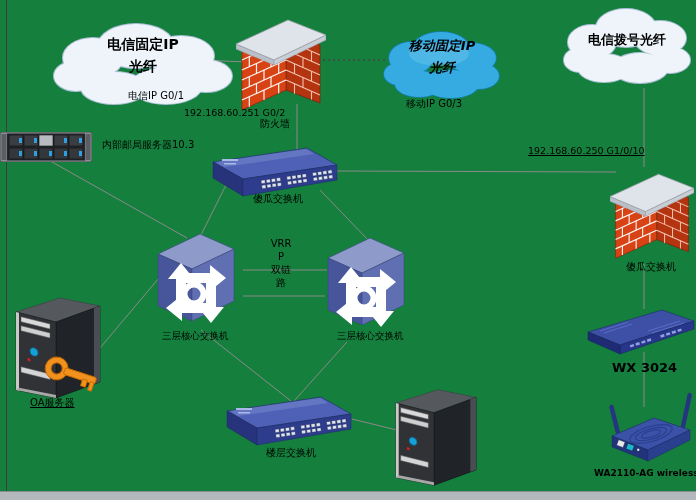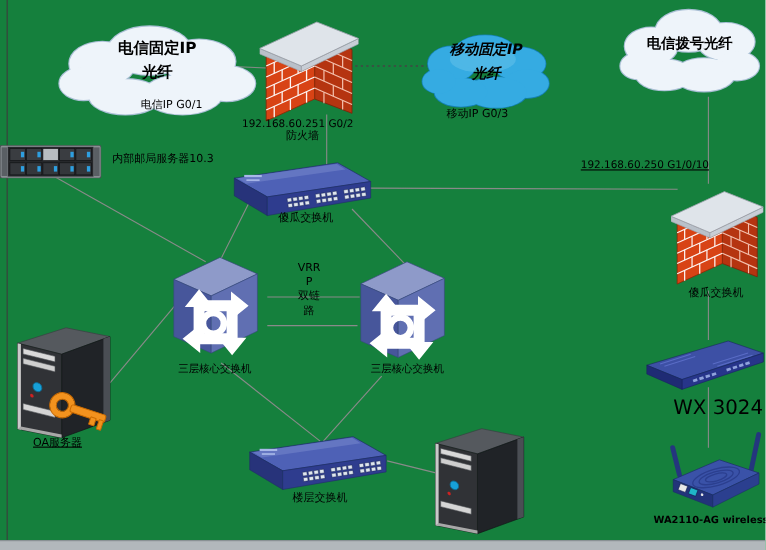--- a/index.html
+++ b/index.html
@@ -7,21 +7,21 @@
           font-family:"DejaVu Sans","Liberation Sans",sans-serif;}
   .abs{position:absolute;}
   .lbl{position:absolute;font-size:10px;color:#000;white-space:nowrap;line-height:11px;}
   .lbl-sm{font-size:9.5px;}
   .cloud-text{position:absolute;left:0;width:100%;text-align:center;font-weight:bold;
               color:#000;line-height:20px;}
   .cloud-text-lg{font-size:14px;}
   .cloud-text-md{font-size:13px;}
   .vrrp{position:absolute;font-size:10px;color:#000;text-align:center;white-space:pre-line;
         line-height:13px;}
-  .wx-label{position:absolute;font-size:18px;font-weight:normal;color:#000;white-space:nowrap;}
+  .wx-label{position:absolute;font-size:13px;font-weight:bold;color:#000;white-space:nowrap;}
   .ap-label{position:absolute;font-size:9px;font-weight:bold;color:#000;white-space:nowrap;}
   .left-border{position:absolute;left:6px;top:0;width:1px;height:491px;background:#3d3d3d;}
   .bottom-bar{position:absolute;left:0;top:491px;width:696px;height:9px;background:#b2b8bc;
               border-top:1px solid #878d92;box-sizing:border-box;}
   svg{display:block;}
 </style>
 </head>
 <body>
 
 <div id="canvas">
@@ -163,21 +163,21 @@
       <g fill="#eef4fa" stroke="none">
         <ellipse cx="34" cy="40" rx="24" ry="17"></ellipse>
           <ellipse cx="68" cy="26" rx="30" ry="19"></ellipse>
         <ellipse cx="102" cy="36" rx="26" ry="17"></ellipse>
           <ellipse cx="112" cy="58" rx="20" ry="13"></ellipse>
         <ellipse cx="82" cy="66" rx="28" ry="15"></ellipse>
           <ellipse cx="46" cy="66" rx="26" ry="14"></ellipse>
         <ellipse cx="22" cy="58" rx="16" ry="12"></ellipse>
       </g>
     </svg>
-    <div class="cloud-text cloud-text-md" style="top:28px;font-family:Liberation Serif, serif;">电信拨号光纤</div>
+    <div class="cloud-text cloud-text-md" style="top:28px;">电信拨号光纤</div>
   </div>
 
   <div class="abs" style="left:0;top:132px;width:92px;height:30px;">
     <svg width="92" height="30" viewBox="0 0 92 30">
       <rect x="0" y="0" width="92" height="30" rx="2" fill="#8a8f94" stroke="#4a4e52" stroke-width="1"></rect>
       <rect x="7" y="1.5" width="78" height="27" fill="#26282b"></rect>
       <rect x="1.5" y="2" width="5" height="26" fill="#5a5f64"></rect>
       <rect x="85.5" y="2" width="5" height="26" fill="#5a5f64"></rect>
       <g stroke="#101113" stroke-width="0.6">
         <rect x="9" y="3" width="14" height="11" fill="#3a3d41"></rect>
@@ -447,21 +447,21 @@
       </g>
       <g transform="translate(12,48) rotate(21)">
         <rect x="3" y="0.5" width="7" height="6" fill="#e8e8e8" stroke="#101a4e" stroke-width="0.5"></rect>
         <rect x="13" y="0.5" width="7" height="6" fill="#1fb6c8" stroke="#101a4e" stroke-width="0.5"></rect>
         <circle cx="25" cy="3" r="1.2" fill="#e8e8e8"></circle>
       </g>
     </svg>
   </div>
 
   <div class="lbl" style="left:128px;top:90px;">电信IP G0/1</div>
-  <div class="lbl lbl-sm" style="left:184px;top:107px;margin-left:36px;">192.168.60.251 G0/2</div>
+  <div class="lbl lbl-sm" style="left:184px;top:107px;">192.168.60.251 G0/2</div>
   <div class="lbl" style="left:260px;top:118px;">防火墙</div>
   <div class="lbl" style="left:406px;top:98px;">移动IP  G0/3</div>
   <div class="lbl lbl-sm" style="left:528px;top:145px;text-decoration:underline;">192.168.60.250 G1/0/10</div>
   <div class="lbl" style="left:102px;top:139px;">内部邮局服务器10.3</div>
   <div class="lbl" style="left:253px;top:193px;">傻瓜交换机</div>
   <div class="vrrp" style="left:258px;top:237px;width:46px;">VRR
 P
 双链
 路</div>
   <div class="lbl lbl-sm" style="left:162px;top:330px;">三层核心交换机</div>

